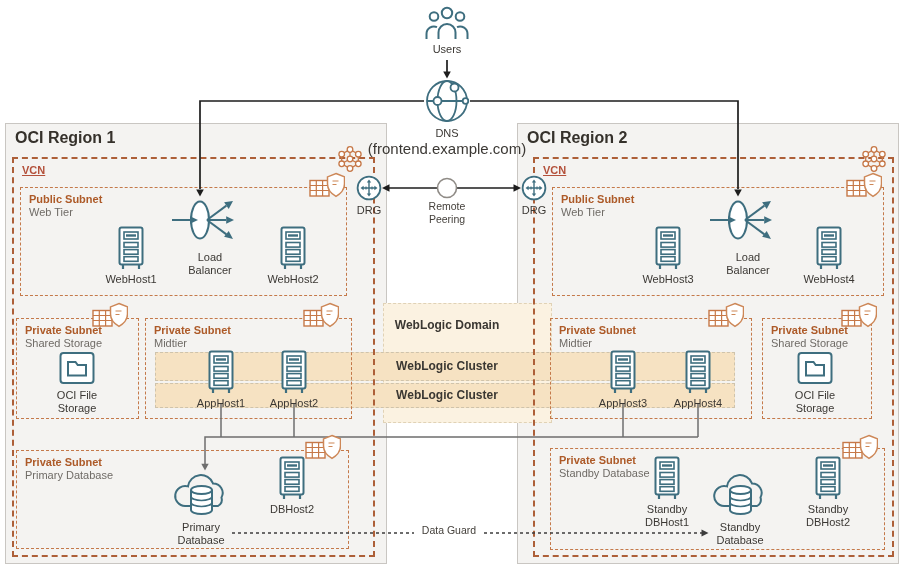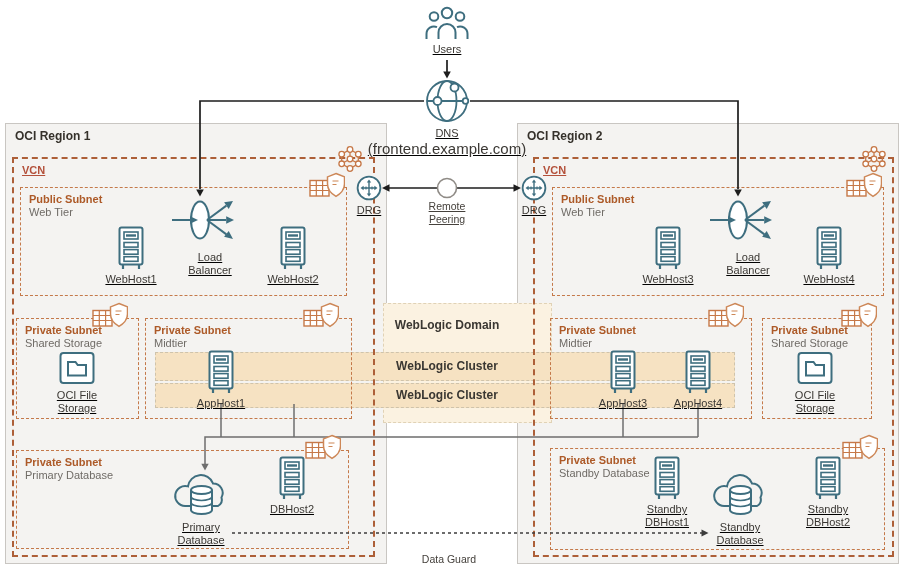--- a/index.html
+++ b/index.html
@@ -1,36 +1,36 @@
 <!DOCTYPE html>
 <html><head>
 <meta charset="utf-8">
 <style>
   html,body{margin:0;padding:0;background:#fff;font-family:"Liberation Sans",sans-serif;}
   .canvas{position:relative;width:908px;height:570px;background:#fff;overflow:hidden;}
   .abs{position:absolute;}
   .region{position:absolute;background:#f4f3f1;border:1px solid #c9c6c2;z-index:1;}
-  .region-title{position:absolute;left:9px;top:5px;font-size:12px;font-weight:bold;color:#35312b;}
+  .region-title{position:absolute;left:9px;top:5px;font-size:16px;font-weight:bold;color:#35312b;}
   .vcn{position:absolute;border:2px dashed #ad5f38;z-index:4;}
   .vcn-label{position:absolute;left:8px;top:5px;font-size:11px;font-weight:bold;color:#b3503a;text-decoration:underline;}
   .subnet{position:absolute;border:1.4px dashed #c4794a;z-index:4;}
   .sub-head{position:absolute;left:8px;top:5px;line-height:1.2;}
   .sub-title{font-size:11px;font-weight:bold;color:#ad5a28;}
   .sub-tier{font-size:11px;color:#6f6b66;}
   .wl-domain{position:absolute;left:383px;top:303px;width:167px;height:118px;background:#fbf2e1;border:1px dashed #e0d2b6;z-index:2;}
   .wl-band{position:absolute;left:155px;width:578px;background:#f6e2c2;border:1px dashed #cfc3ab;z-index:3;}
   .wl-label{position:absolute;left:372px;width:150px;text-align:center;font-size:12px;font-weight:bold;color:#3a3732;z-index:4;}
   .lines{position:absolute;left:0;top:0;z-index:5;pointer-events:none;}
-  .node{position:absolute;display:flex;flex-direction:column;align-items:center;z-index:6;text-decoration:underline;}
+  .node{position:absolute;display:flex;flex-direction:column;align-items:center;z-index:6;}
   .nlabel{font-size:11px;color:#3b3834;text-align:center;line-height:1.18;margin-top:3px;}
   .sec{position:absolute;z-index:6;}
   .hexic{position:absolute;z-index:6;}
   .dg-label{position:absolute;left:414px;top:524px;width:70px;background:#fff;text-align:center;
-            font-size:10.5px;color:#45413c;z-index:6;margin-top:29px;}
-  .small-label{font-size:10.5px;color:#45413c;text-align:center;line-height:1.25;text-decoration:underline;}
+            font-size:10.5px;color:#45413c;z-index:6;}
+  .small-label{font-size:10.5px;color:#45413c;text-align:center;line-height:1.25;}
   .dns-sub{font-size:15px;color:#3b3834;text-align:center;}
 </style>
 </head>
 <body>
 
 <svg width="0" height="0" style="position:absolute">
   <defs>
     <symbol id="sym-server" viewBox="0 0 26 44">
       <rect x="1.5" y="1.5" width="23" height="37" rx="2" fill="#fff" stroke="#3e6e7f" stroke-width="2"></rect>
       <rect x="6" y="6" width="14" height="7" fill="none" stroke="#3e6e7f" stroke-width="1.6"></rect>
@@ -291,20 +291,26 @@
         <use href="#sym-folder"></use>
       </svg>
     <div class="nlabel" style="width:54px">OCI File Storage</div>
   </div>
   <div class="node" style="left:189px;top:350px;width:64px">
     <svg width="26" height="44">
         <use href="#sym-server"></use>
       </svg>
     <div class="nlabel">AppHost1</div>
   </div>
+  <div class="node" style="left:262px;top:350px;width:64px">
+    <svg width="26" height="44">
+        <use href="#sym-server"></use>
+      </svg>
+    <div class="nlabel">AppHost2</div>
+  </div>
 
   <div class="node" style="left:166px;top:472px;width:70px">
     <svg width="64" height="46">
         <use href="#sym-clouddb"></use>
       </svg>
     <div class="nlabel" style="width:62px">Primary Database</div>
   </div>
   <div class="node" style="left:260px;top:456px;width:64px">
     <svg width="26" height="44">
         <use href="#sym-server"></use>

